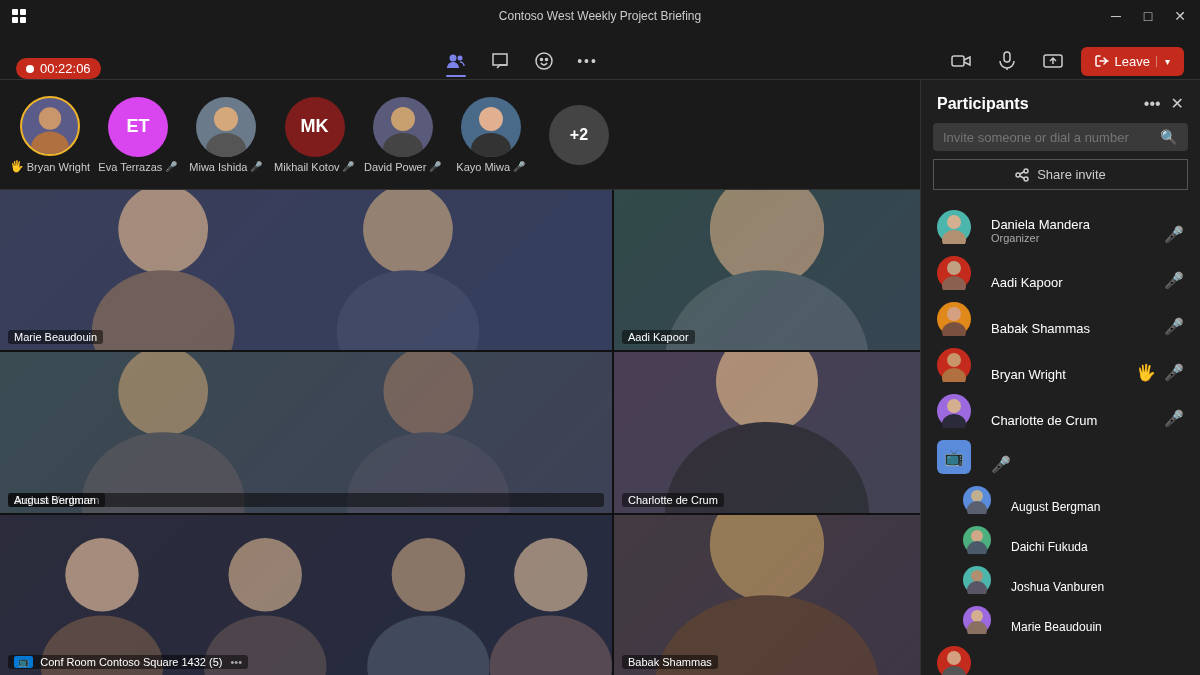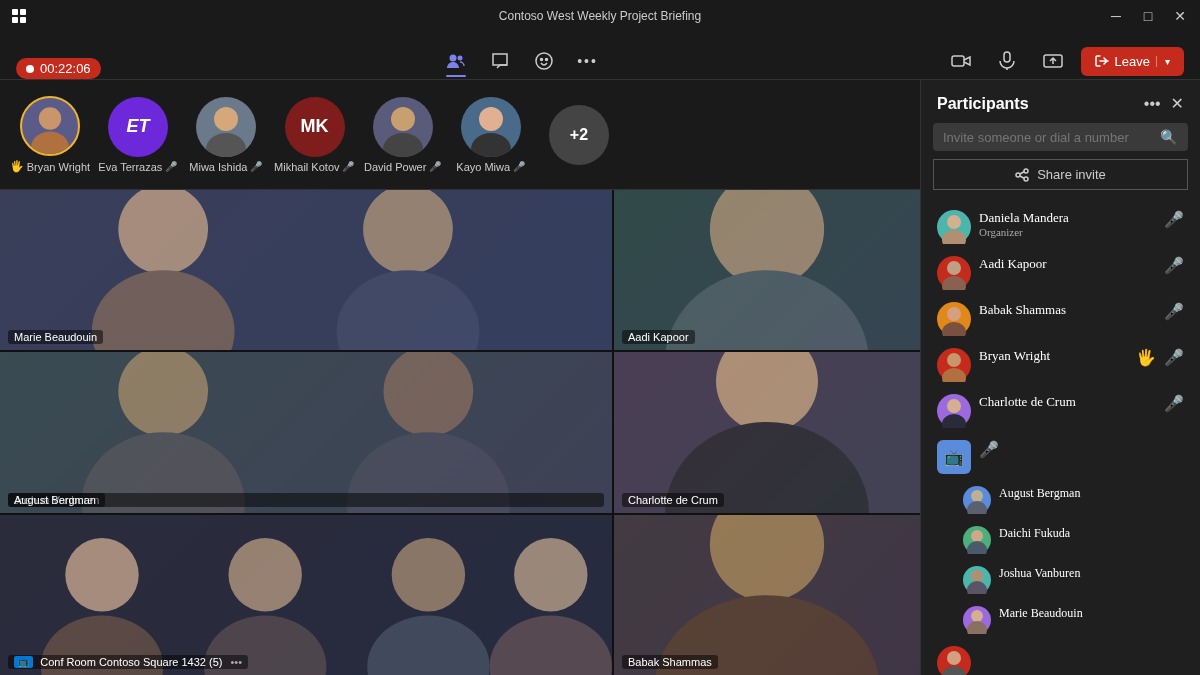--- a/index.html
+++ b/index.html
@@ -184,21 +184,21 @@
       align-items: center;
       justify-content: center;
       font-size: 18px;
       font-weight: 600;
       color: #fff;
       position: relative;
     }
     .avatar-border-gold {
       border: 2px solid #f0b429;
     }
-    .avatar-teal { background: #6d28d9; font-style: italic; }
+    .avatar-teal { background: #d946ef; }
 
     .participant-name {
       font-size: 11px;
       color: #ccc;
       text-align: center;
       white-space: nowrap;
       display: flex;
       align-items: center;
       gap: 3px;
     }
@@ -350,25 +350,24 @@
     .participants-list::-webkit-scrollbar-track {
       background: transparent;
     }
     .participants-list::-webkit-scrollbar-thumb {
       background: #555;
       border-radius: 2px;
     }
 
     .participant-row {
       display: flex;
-      align-items: flex-start;
+      align-items: flex-end;
       padding: 6px 16px;
-      gap: 8px;
+      gap: 20px;
       cursor: pointer;
-      font-family: Liberation Serif, serif;
     }
     .p-avatar {
       width: 34px; height: 34px;
       border-radius: 50%;
       display: flex;
       align-items: center;
       justify-content: center;
       font-size: 13px;
       font-weight: 600;
       color: #fff;

